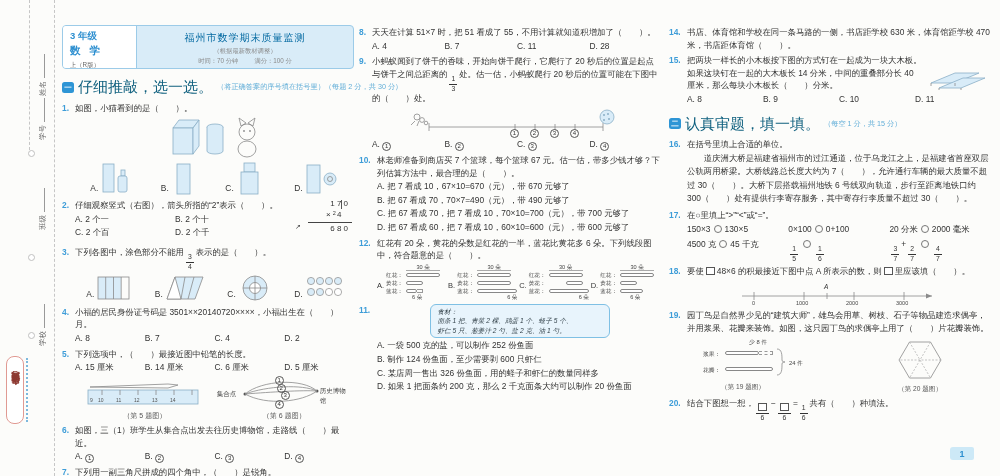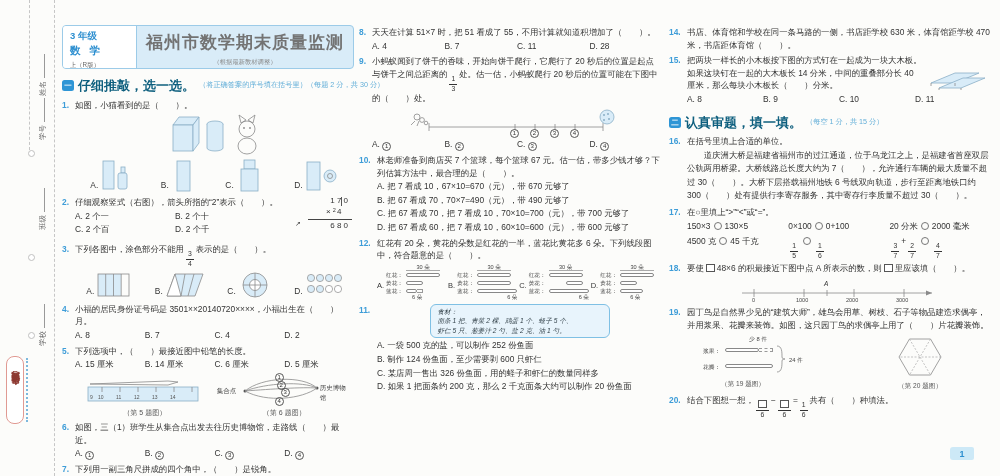--- a/index.html
+++ b/index.html
@@ -30,27 +30,27 @@
 svg{display:block}
 .sk{stroke:#8a8a8a;fill:none;stroke-width:0.8}
 .skf{stroke:#8aafc6;fill:#d9ecf8;stroke-width:0.8}
 
 #hbox{margin-top:25px;height:44px;border:1px solid #9ccbe8;border-radius:4px;background:#d9ecf8;display:flex;overflow:hidden}
 #hleft{width:74px;background:#fff;border-right:1px solid #9ccbe8;padding:3px 7px;color:#2d8fd0}
 #hleft .g1{font-size:9.5px;font-weight:bold}
 #hleft .g2{font-size:10.5px;font-weight:bold;letter-spacing:3px}
 #hleft .g3{font-size:6.3px;color:#666;margin-top:1px}
 #hright{flex:1;text-align:center;padding-top:4px}
-#hright .t{font-size:17px;font-weight:bold;color:#737373;letter-spacing:1px}
+#hright .t{font-size:10px;font-weight:normal;color:#0369a1;letter-spacing:1px}
 #hright .st{font-size:6.3px;color:#8a8a8a;margin-top:1px}
 #hright .mt{font-size:6.3px;color:#8a8a8a;margin-top:1px}
 #hright .mt span{margin:0 8px}
 .sec{margin-top:7px;display:flex;align-items:center;gap:4px;white-space:nowrap}
 .sec .ic{flex:0 0 auto;width:12px;height:11px;background:#2e95d5;color:#fff;border-radius:2.5px;font-size:7.5px;display:inline-flex;align-items:center;justify-content:center;font-weight:bold}
-.sec .st{font-weight:bold;color:#0e5f7e;font-size:13px}
+.sec .st{font-weight:normal;color:#0e5f7e;font-size:15px}
 .sec .sn{color:#62aed8;font-size:7.2px}
 
 .vdash{position:absolute;border-left:1px dashed #c6c6c6}
 .mrot{position:absolute;transform:rotate(-90deg);transform-origin:left top;font-size:7.5px;color:#666;white-space:nowrap}
 .mrot i{display:inline-block;width:24px;border-bottom:0.8px solid #999;font-style:normal;margin-left:3px}
 .mdot{position:absolute;width:7px;height:7px;border:1px solid #c0c0c0;border-radius:50%;background:#fff}
 #badge{position:absolute;left:6px;top:356px;width:18px;height:68px;background:#fff;border:1px solid #e09a93;border-radius:8px;writing-mode:vertical-rl;transform:rotate(180deg);display:flex;align-items:center;justify-content:center;font-size:8.6px;font-weight:bold;color:#8d3a32;letter-spacing:1px}
 #badgeline{position:absolute;left:26px;top:358px;height:64px;border-left:2px dotted #7db8dd}
 
 .mult{position:absolute;right:2px;top:0;width:50px;font-size:8px;color:#333;text-align:right;line-height:1.35}

